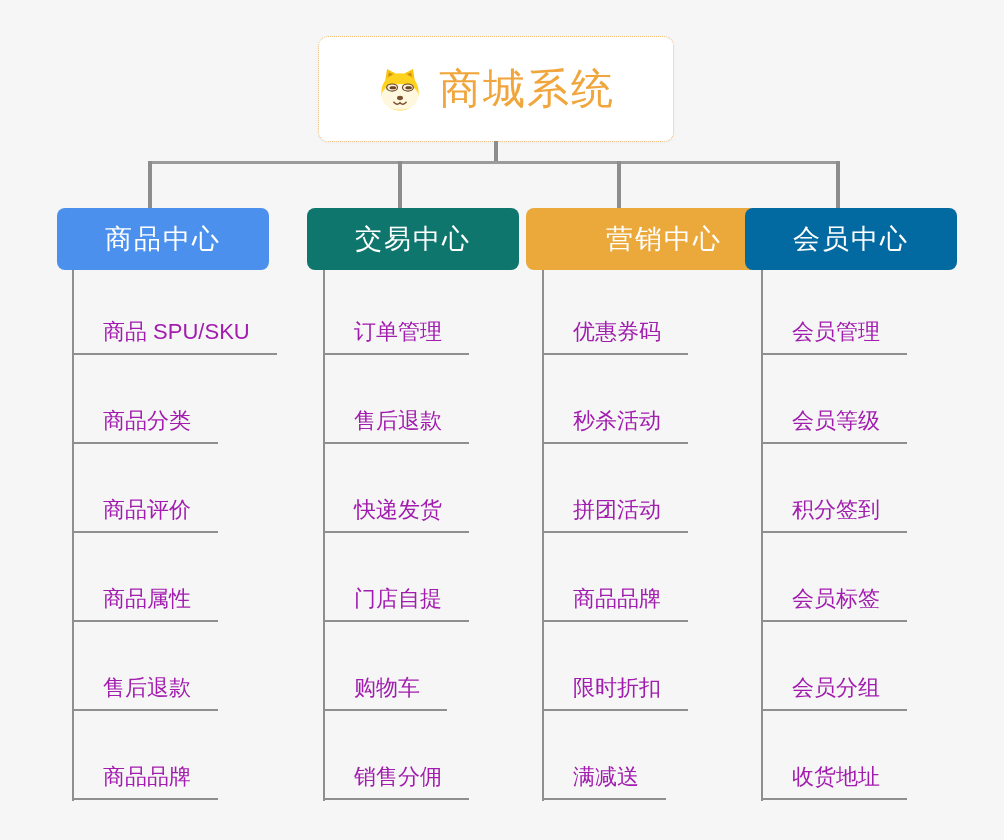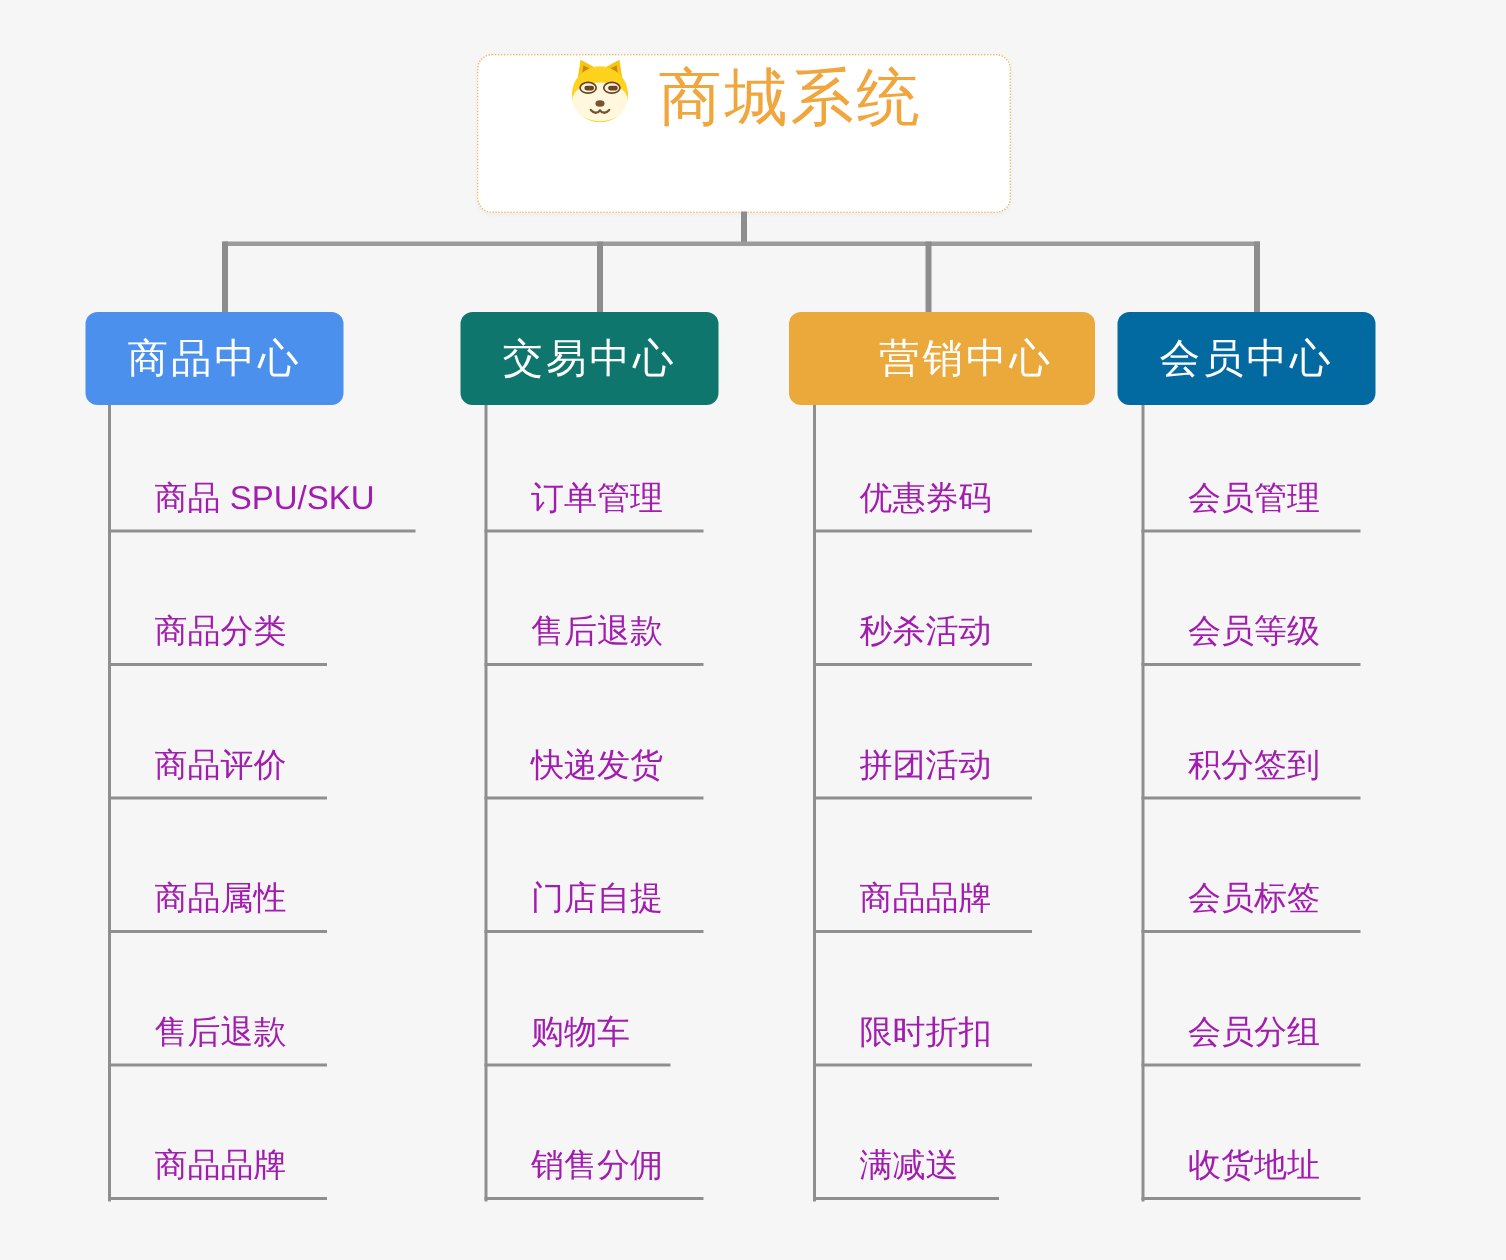--- a/index.html
+++ b/index.html
@@ -5,33 +5,33 @@
   html,body{margin:0;padding:0;}
   body{background:#f5f6f5;}
   .canvas{
     position:relative;width:1004px;height:840px;background:#f5f6f5;
     font-family:"Liberation Sans","DejaVu Sans",sans-serif;overflow:hidden;
   }
   
   .root{
     position:absolute;left:318px;top:36px;width:356px;height:106px;
     background:#ffffff;border:1px dotted #f2ba6d;border-radius:10px;
-    display:flex;justify-content:center;gap:16px;
+    display:flex;align-items:center;justify-content:center;gap:16px;
     box-shadow:0 1px 3px rgba(0,0,0,0.04);box-sizing:border-box;
   }
   .root-title{font-size:42px;color:#f0a63c;letter-spacing:2px;white-space:nowrap;}
   
   .line{position:absolute;background:#8d8d8d;}
   .stub{left:494px;top:141px;width:4px;height:21px;}
   .bus{left:149px;top:161px;width:691px;height:3px;background:#9b9b9b;}
   .drop{top:161px;width:4px;height:47px;}
   .d1{left:148px}.d2{left:398px}.d3{left:617px}.d4{left:836px}
   
   .branch{
-    position:absolute;top:208px;width:172px;height:62px;border-radius:8px;
+    position:absolute;top:208px;width:212px;height:62px;border-radius:8px;
     display:flex;align-items:center;justify-content:center;
     color:#ffffff;font-size:27px;letter-spacing:2px;white-space:nowrap;
   }
   .b1{left:57px}.b2{left:307px}.b3{left:526px}.b4{left:745px}
   
   .trunk{position:absolute;top:270px;width:2px;height:531px;background:#8f8f8f;}
   .c1{left:72px}.c2{left:323px}.c3{left:542px}.c4{left:761px}
   
   .leaf{
     position:absolute;padding:0 27px 8px 31px;border-bottom:2px solid #8f8f8f;

